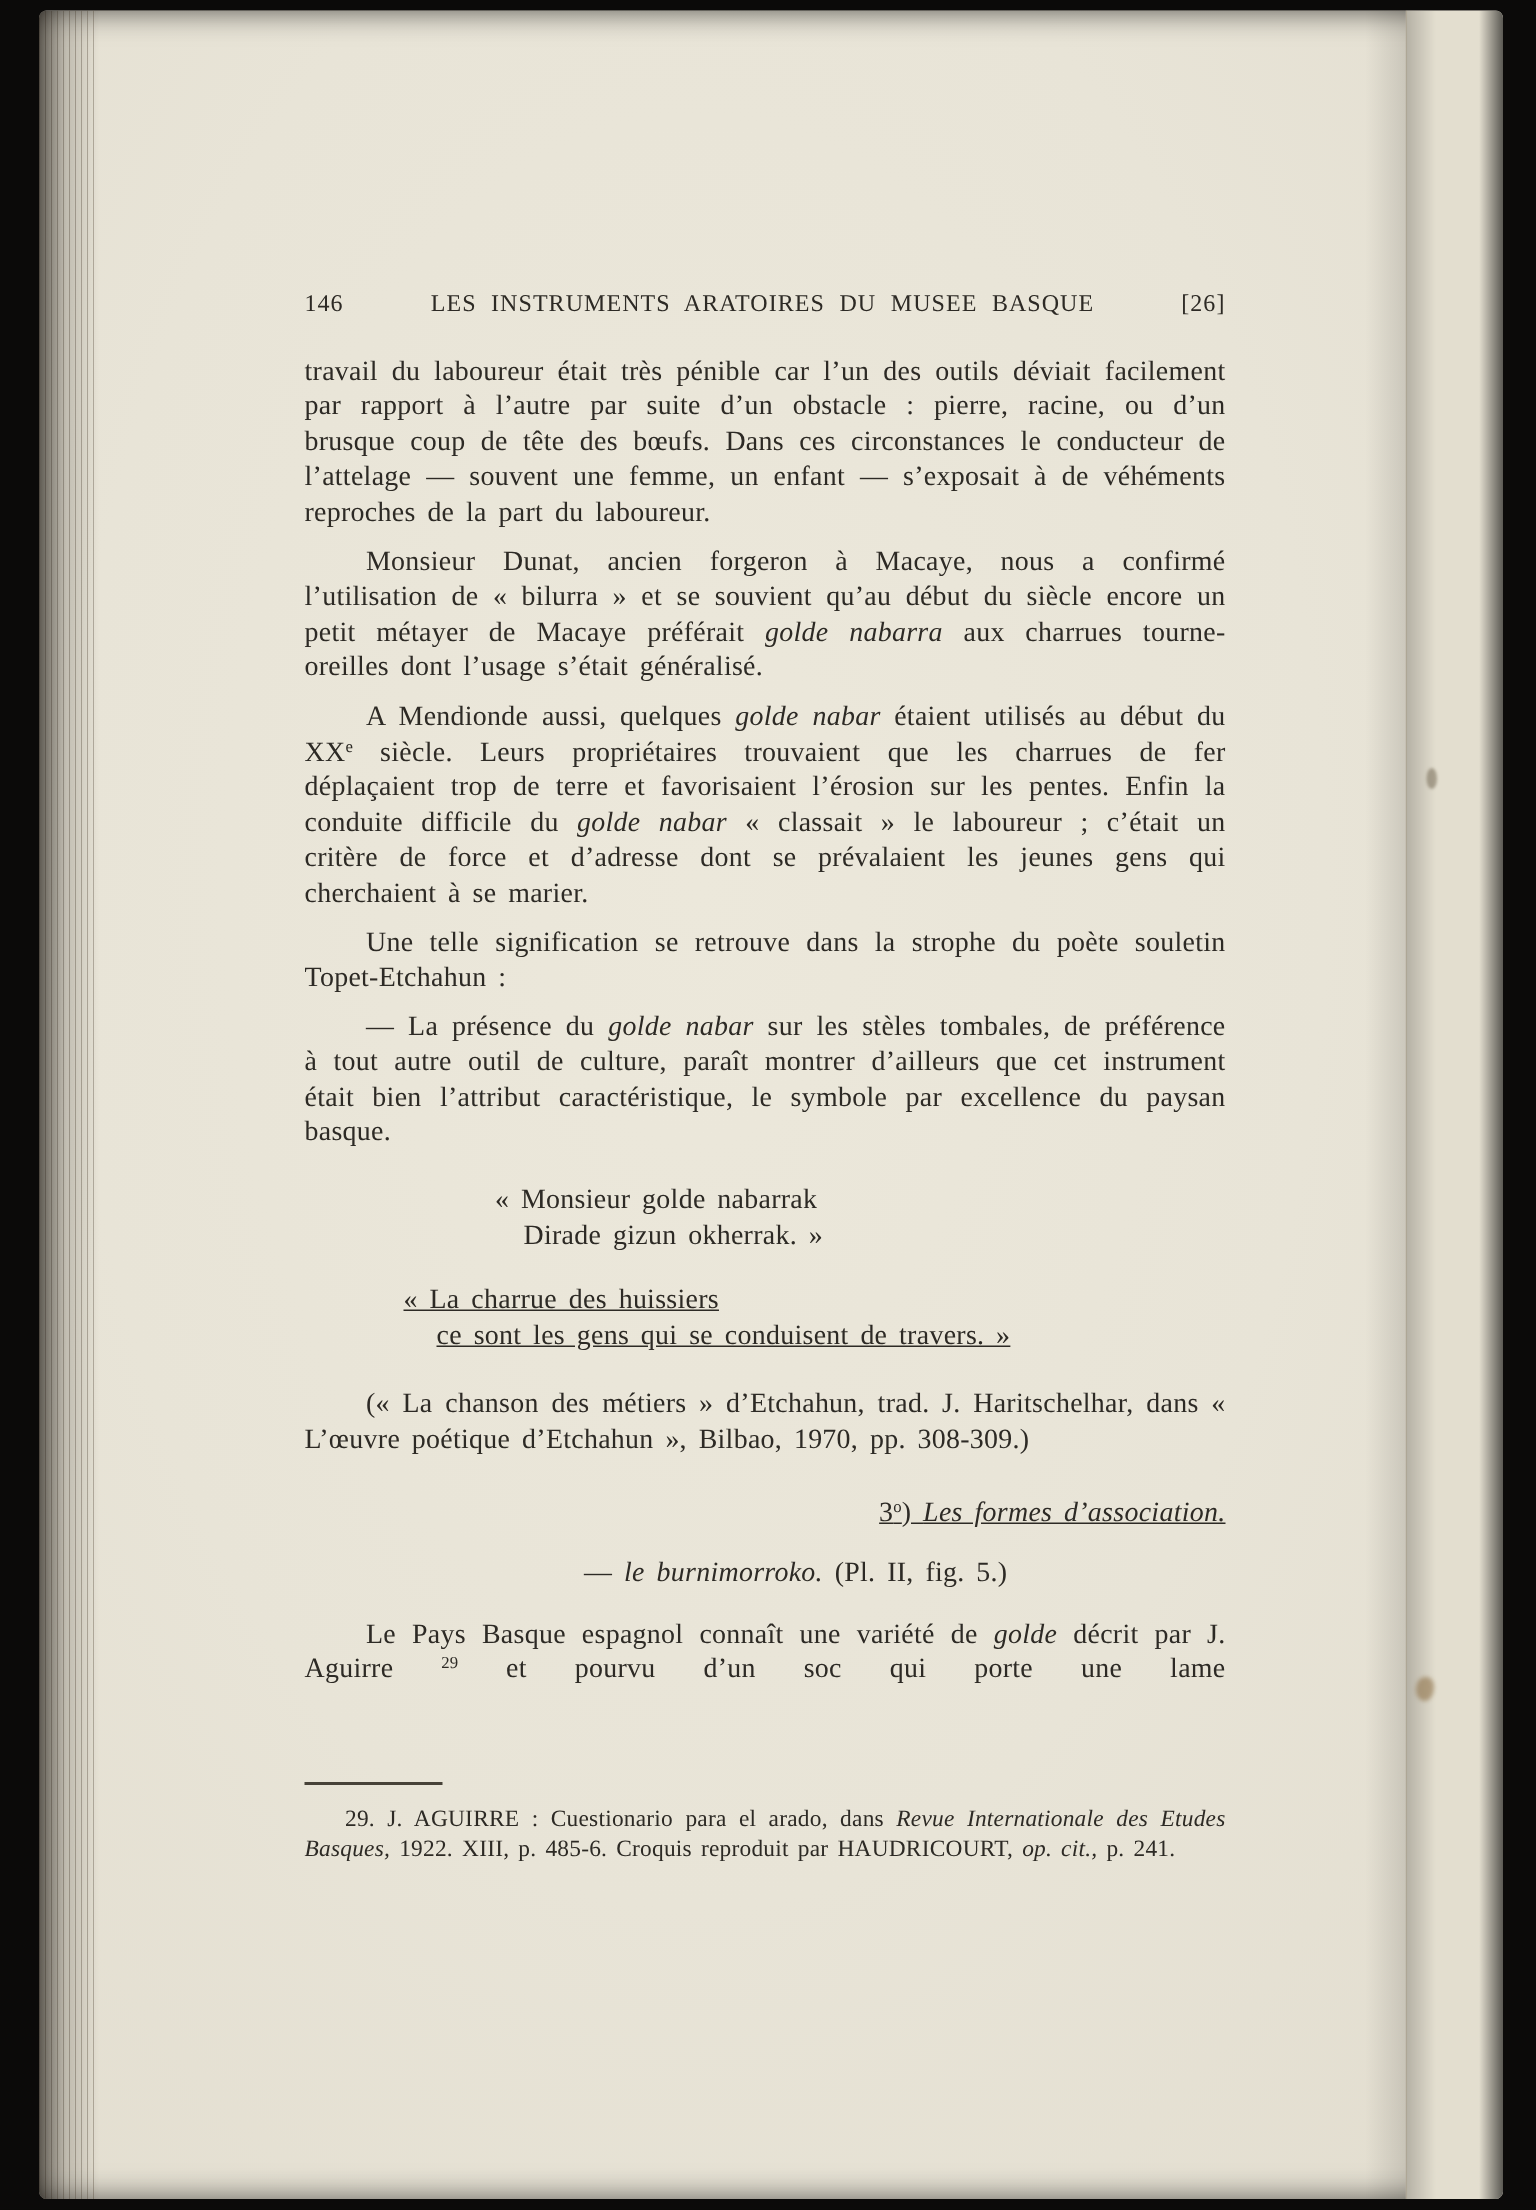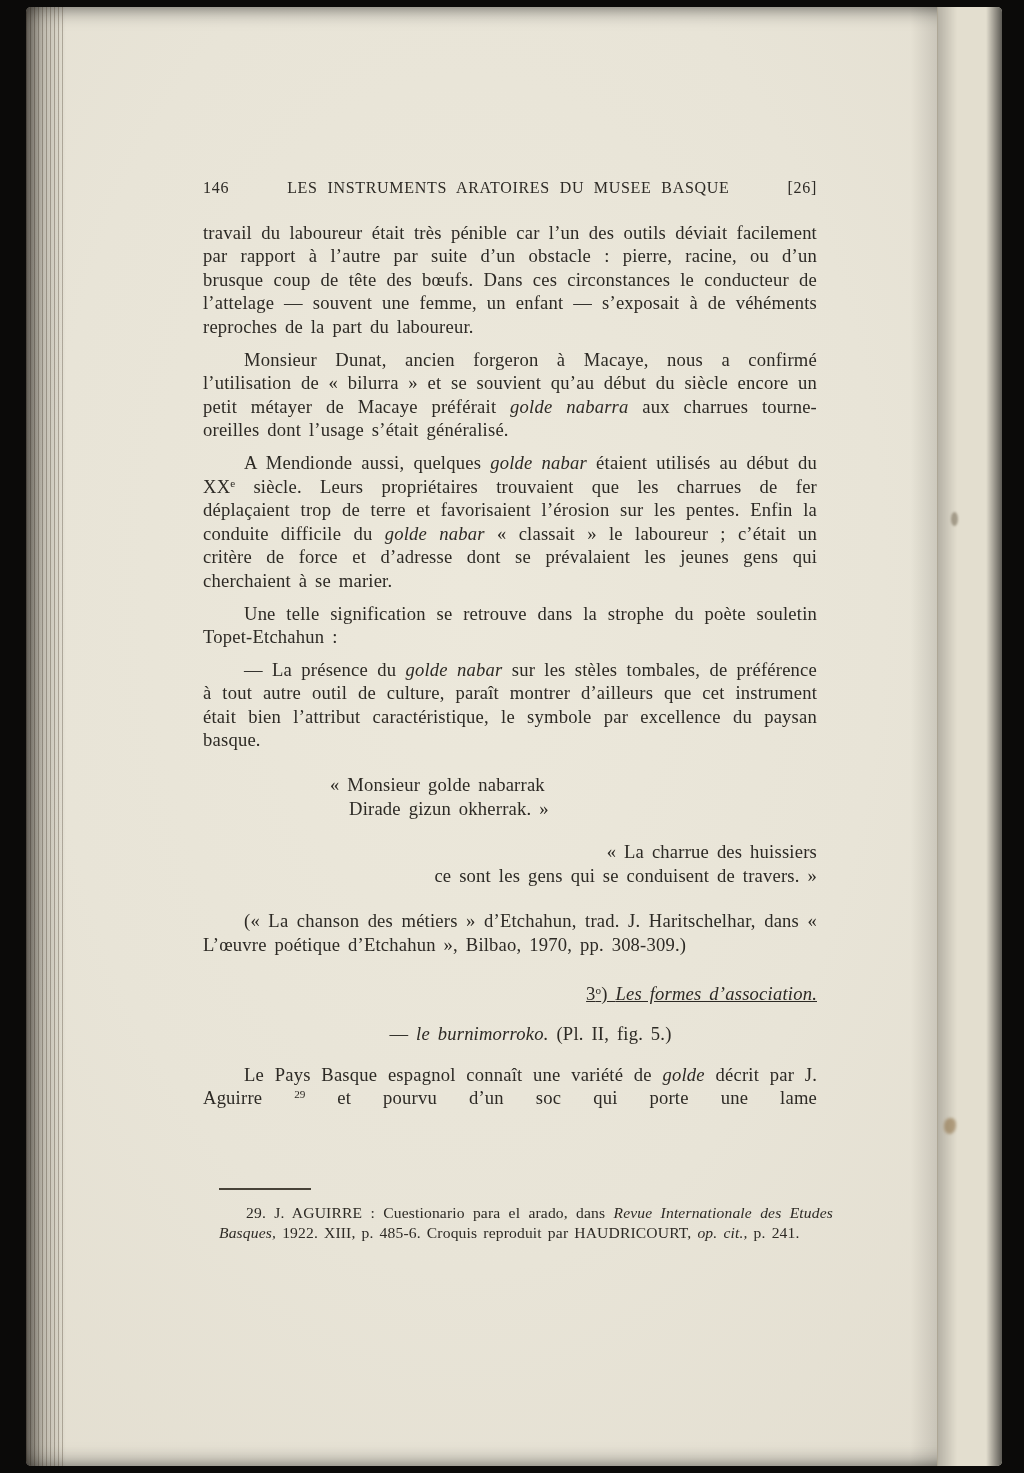--- a/index.html
+++ b/index.html
@@ -71,21 +71,21 @@
     left: 951px; top: 512px;
     width: 7px; height: 14px;
     background: #6b5f4a;
     opacity: .5;
     border-radius: 50%;
     filter: blur(1px);
   }
   .text {
     position: absolute;
     left: 203px;
-    top: 176px;
+    top: 191px;
     width: 614px;
     color: #2d2a25;
     font-size: 18.6px;
     line-height: 23.6px;
     text-align: justify;
     letter-spacing: .2px;
     word-spacing: 3px;
   }
   .header {
     display: flex;
@@ -102,30 +102,30 @@
   .it { font-style: italic; }
   sup {
     font-size: .6em;
     line-height: 0;
     vertical-align: 6px;
     letter-spacing: 0;
   }
   .verse-basque { margin: 21px 0 20px 0; text-align: left; }
   .verse-basque .l1 { margin-left: 127px; }
   .verse-basque .l2 { margin-left: 146px; }
-  .verse-french { margin: 0 0 22px 0; text-align: right; }
+  .verse-french { margin: 0 0 22px 0; text-align: left; text-decoration: underline; }
   .verse-french .l1 { margin-left: 66px; }
   .verse-french .l2 { margin-left: 88px; }
   .citation { margin-bottom: 25px !important; }
   .heading { margin-bottom: 17px !important; text-align: right; text-indent: 41px; text-decoration: underline; }
   .item { margin-bottom: 17px !important; text-align: center; text-indent: 41px; }
   .intro { margin-bottom: 0 !important; text-indent: 41px; text-align: justify; text-align-last: justify; }
   .footnote {
     position: absolute;
-    left: 219px;
+    left: 203px;
     top: 1188px;
     width: 614px;
     color: #2d2a25;
     font-size: 15.6px;
     line-height: 19.8px;
     text-align: justify;
     letter-spacing: .15px;
     word-spacing: 2px;
   }
   .fn-rule {

